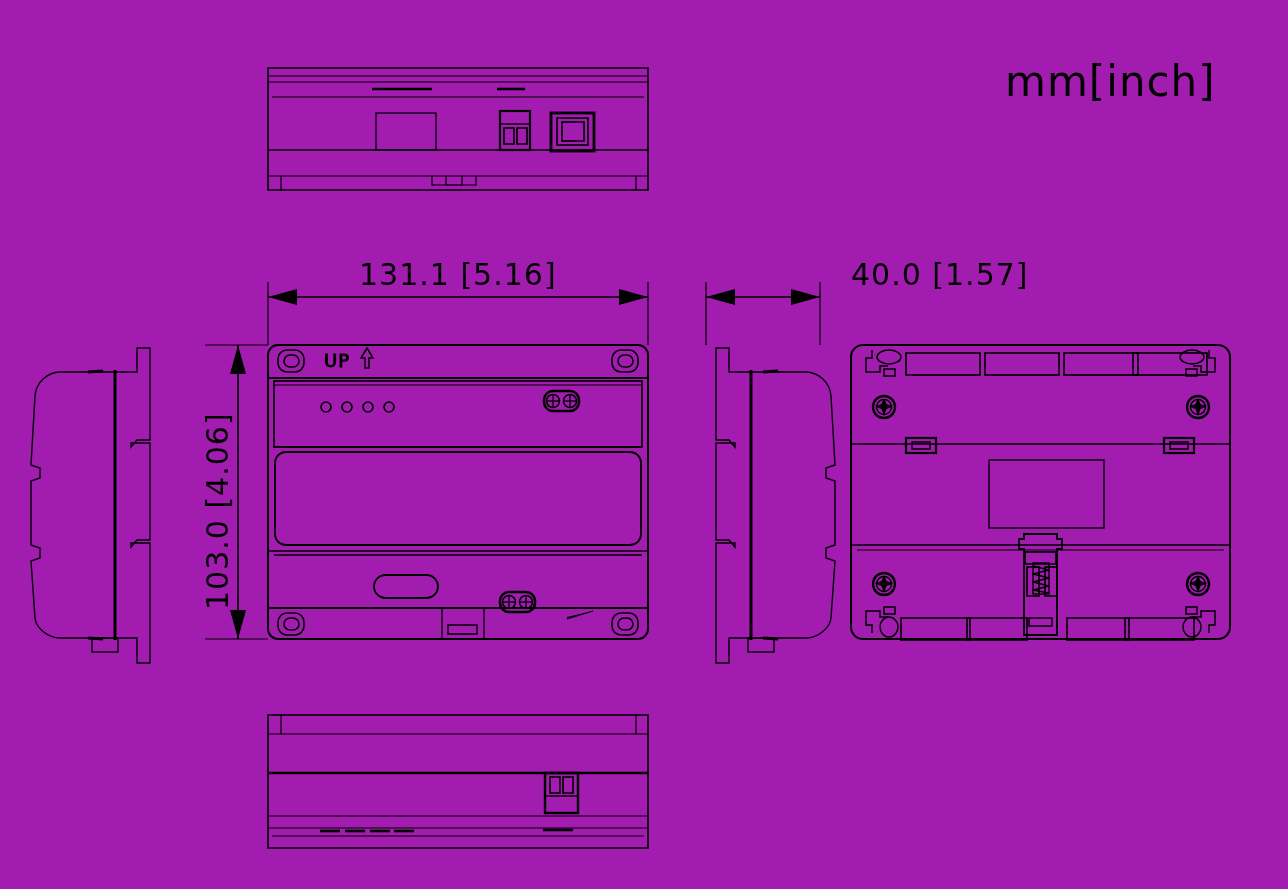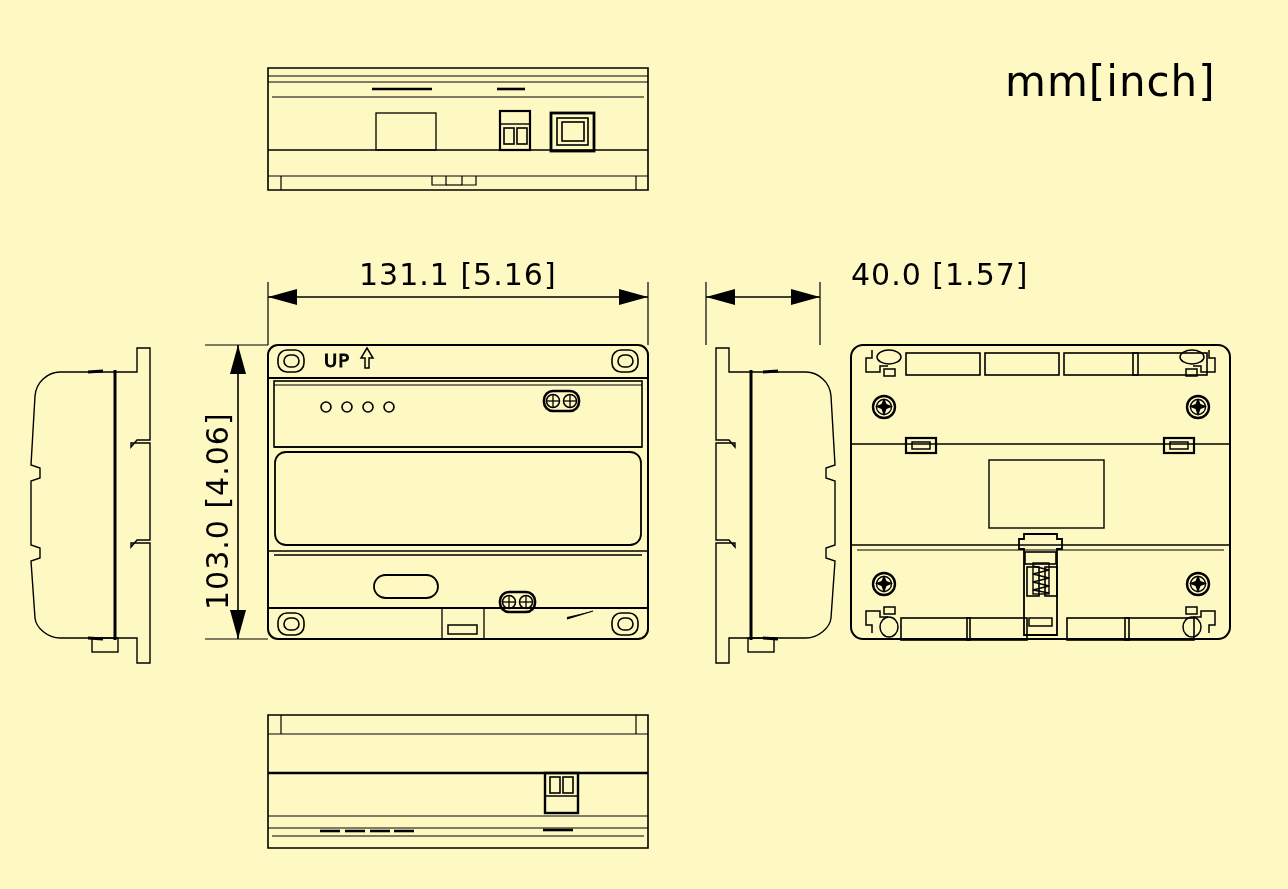--- a/index.html
+++ b/index.html
@@ -1,18 +1,18 @@
 <!DOCTYPE html>
 <html><head>
 <meta charset="utf-8">
 <style>
   html,body{margin:0;padding:0;background:#ffffff;}
   body{width:1288px;height:889px;overflow:hidden;
        font-family:"DejaVu Sans","Liberation Sans",sans-serif;}
-  #stage{position:relative;width:1288px;height:889px;background:#fef9c3;}
+  #stage{position:relative;width:1288px;height:889px;background:#a21caf;}
   svg{display:block;}
   .dimtext{font-family:"DejaVu Sans","Liberation Sans",sans-serif;
            font-size:30px;fill:#000;letter-spacing:1px;}
   .unittext{font-family:"DejaVu Sans","Liberation Sans",sans-serif;
             font-size:42px;fill:#000;letter-spacing:1px;}
   .uptext{font-family:"DejaVu Sans","Liberation Sans",sans-serif;
           font-size:18px;fill:#000;letter-spacing:1px;}
 </style>
 </head>
 <body>

